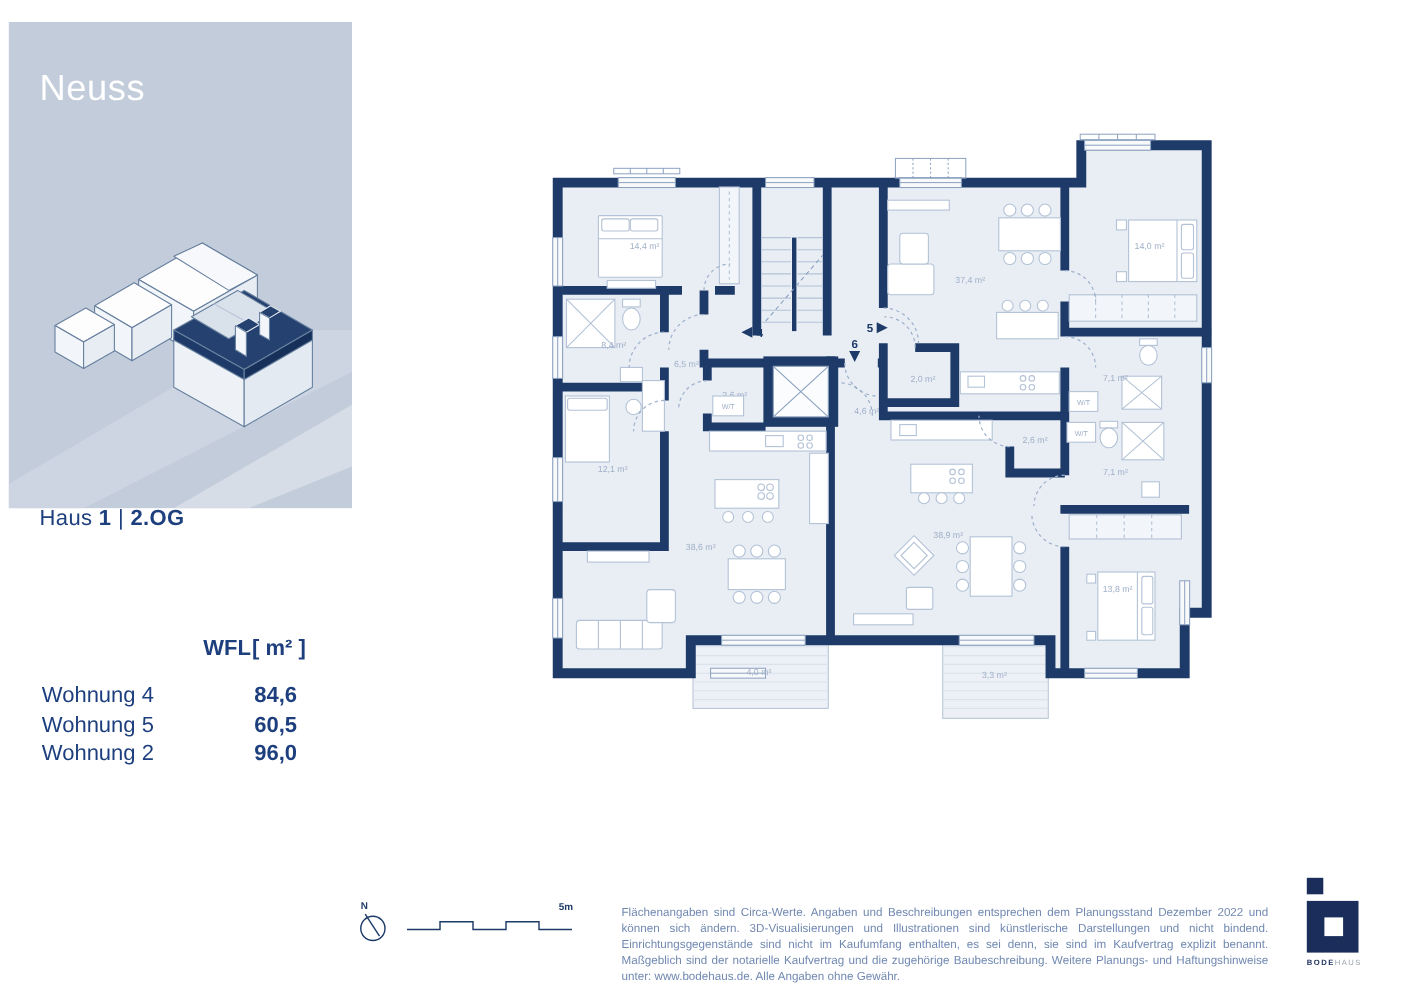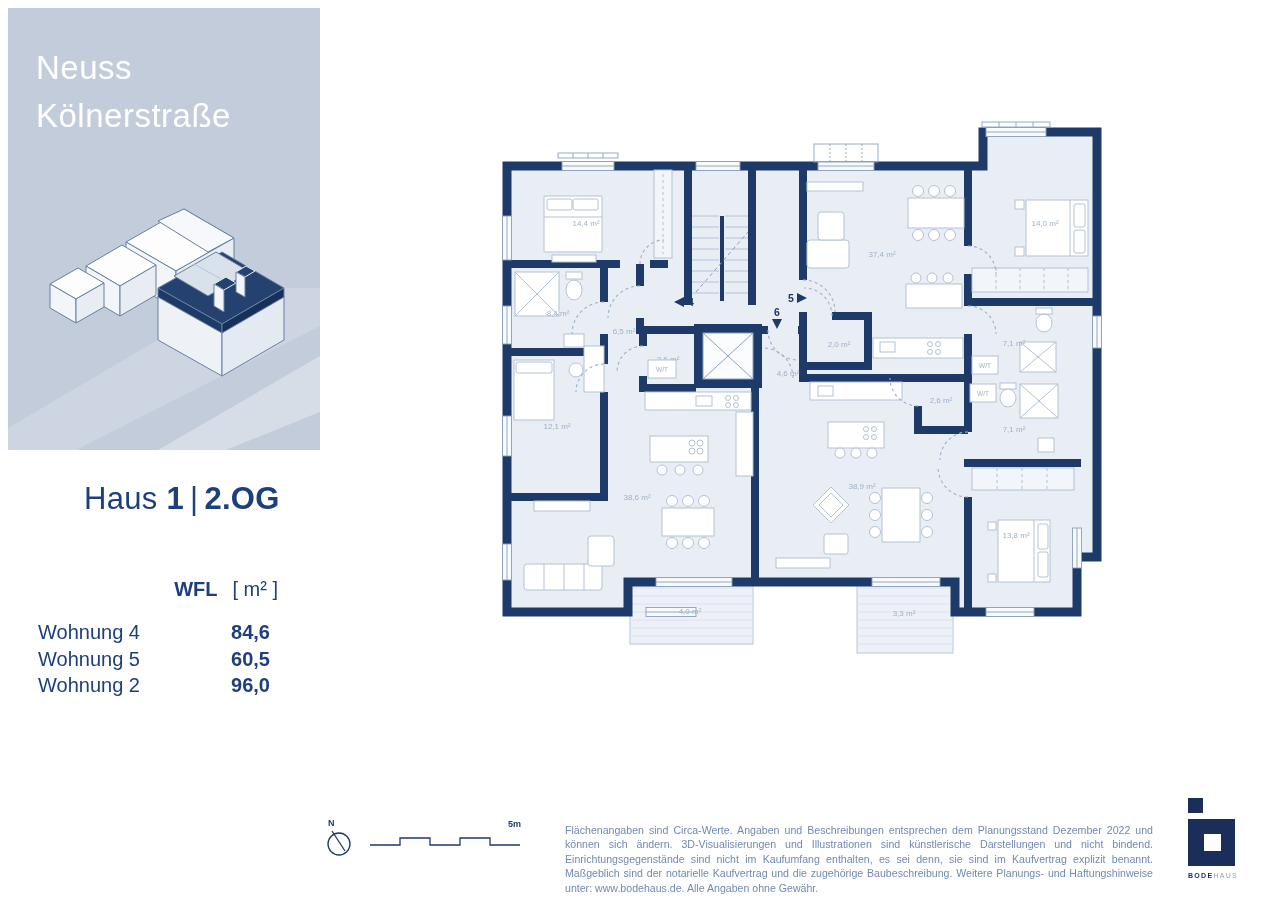--- a/index.html
+++ b/index.html
@@ -2,39 +2,39 @@
 <html><head>
 <meta charset="utf-8">
 <style>
   html,body{margin:0;padding:0;}
   body{
     width:1280px;height:905px;position:relative;overflow:hidden;
     background:#ffffff;font-family:"Liberation Sans",sans-serif;
   }
   
   .panel{
-    position:absolute;left:8px;top:8px;width:312px;height:442px;
+    position:absolute;left:8px;top:20px;width:312px;height:442px;
     background:#c3ccdb;
   }
   .panel-title{
     position:absolute;left:28px;top:36px;color:#ffffff;
     font-size:33px;font-weight:300;letter-spacing:.5px;line-height:48px;
   }
   .iso-wrap{position:absolute;left:0;top:168px;width:312px;height:274px;}
   
   .heading{
-    position:absolute;left:36px;top:481px;color:#1d3f7e;font-size:31px;
-    font-weight:400;letter-spacing:.3px;margin-left:48px;
+    position:absolute;left:36px;top:460px;color:#1d3f7e;font-size:20px;
+    font-weight:400;letter-spacing:.3px;
   }
   .heading b{font-weight:700;}
   .heading .sep{font-weight:300;color:#1d3f7e;padding:0 6px;}
   
   .apt-table{position:absolute;left:38px;top:578px;width:240px;color:#1d3f7e;font-size:20px;}
   .apt-table .hdr{display:flex;justify-content:flex-end;margin-bottom:24px;}
-  .apt-table .hdr .u{font-weight:400;margin-left:15px;}
+  .apt-table .hdr .u{font-weight:700;margin-left:1px;}
   .apt-table .hdr b{font-weight:700;}
   .apt-row{display:flex;justify-content:space-between;margin-bottom:11.5px;line-height:15px;align-items:center;}
   .apt-row .val{width:90px;text-align:right;padding-right:8px;font-weight:bold;}
   
   .plan-wrap{position:absolute;left:500px;top:120px;width:620px;height:545px;}
   
   .compass-scale{position:absolute;left:318px;top:813px;width:215px;height:52px;}
   .disclaimer{
     position:absolute;left:565px;top:812px;width:588px;
     font-size:10.6px;line-height:1.37;color:#7189b2;text-align:justify;
@@ -53,21 +53,20 @@
   .room-lbl{font-size:8px;fill:#a0b0c8;}
   .marker-lbl{font-size:10.5px;font-weight:700;fill:#1d3a68;}
   .wt-lbl{font-size:6.5px;fill:#a0b0c8;}
 </style>
 </head>
 <body>
 
 <div class="panel">
   <div class="panel-title">
     <span>Neuss</span><br>
-    <span>Kölnerstraße</span>
   </div>
   <div class="iso-wrap">
     <svg width="312" height="274" viewBox="0 0 312 274">
 
       <polygon points="0,252 238,112 312,112 312,150 68,274 0,274" fill="#cdd5e2"></polygon>
       <polygon points="150,274 312,180 312,236 218,274" fill="#d6dde7"></polygon>
       <g stroke="#67809f" stroke-width="1" stroke-linejoin="round">
         <polygon points="118,66 176,33 226,62 168,95" fill="#fdfdfe"></polygon>
         <polygon points="118,66 118,104 168,133 168,95" fill="#f2f5f9"></polygon>
         <polygon points="168,95 168,133 226,100 226,62" fill="#e8edf4"></polygon>

